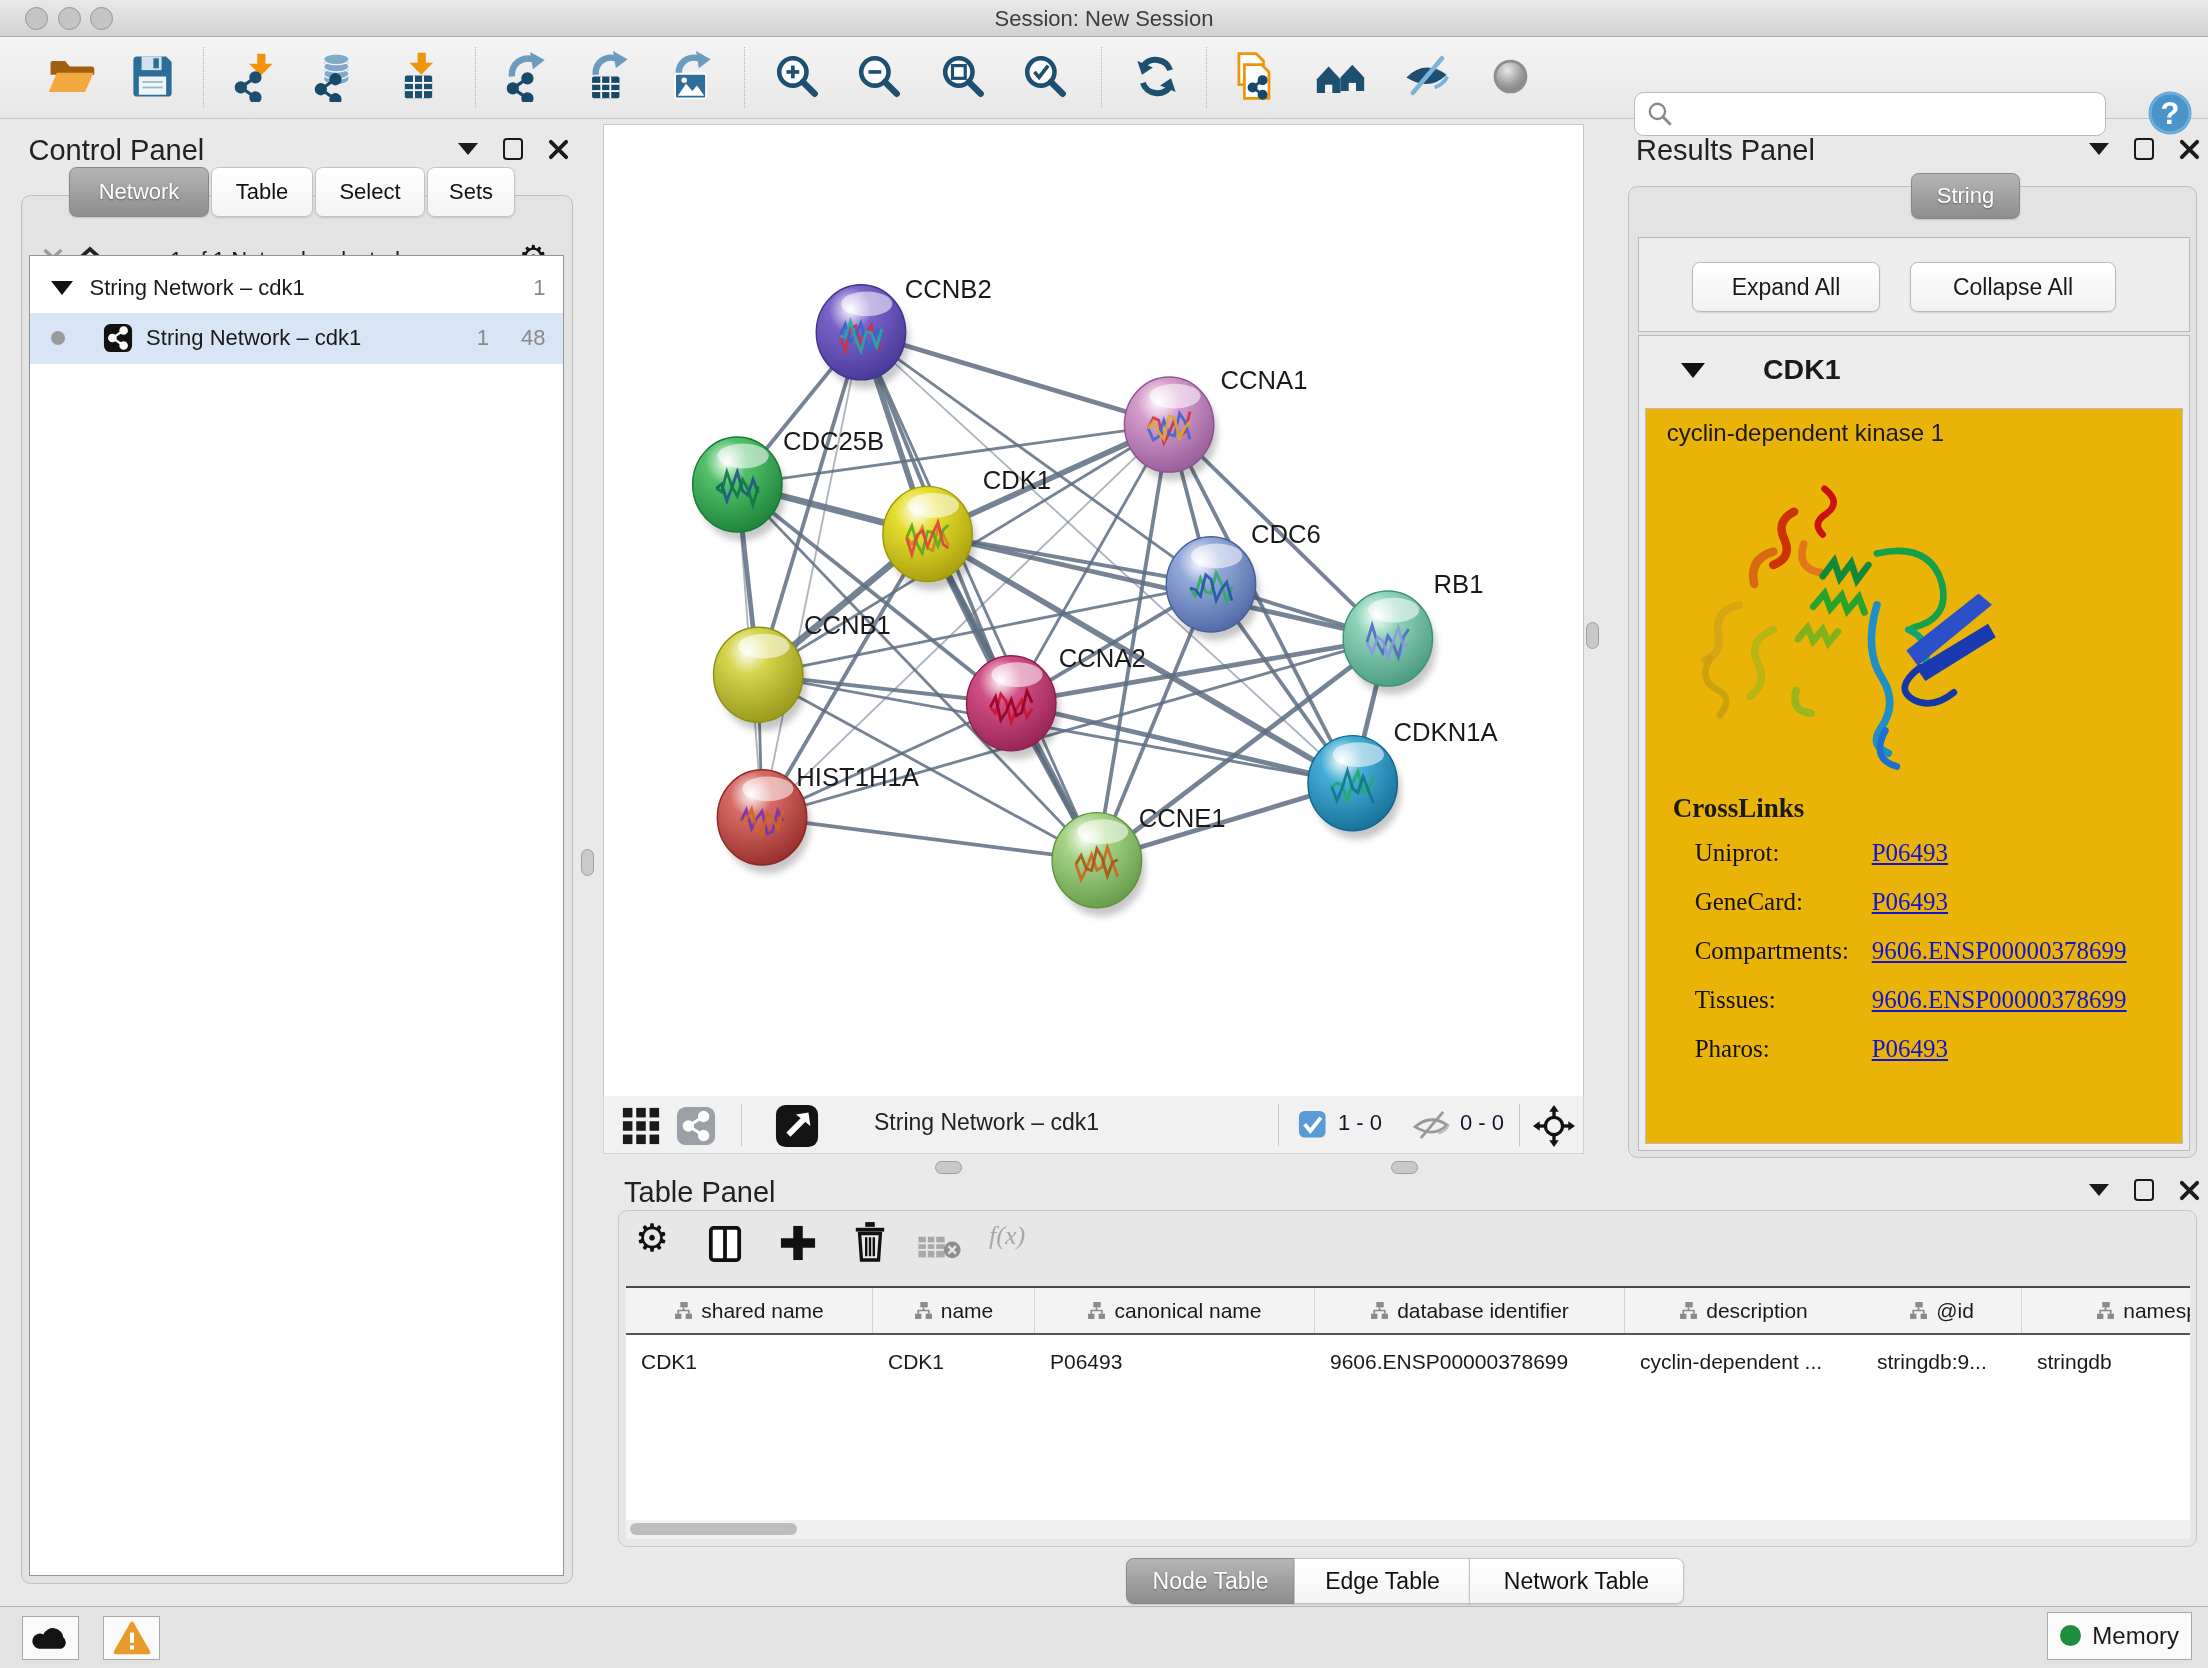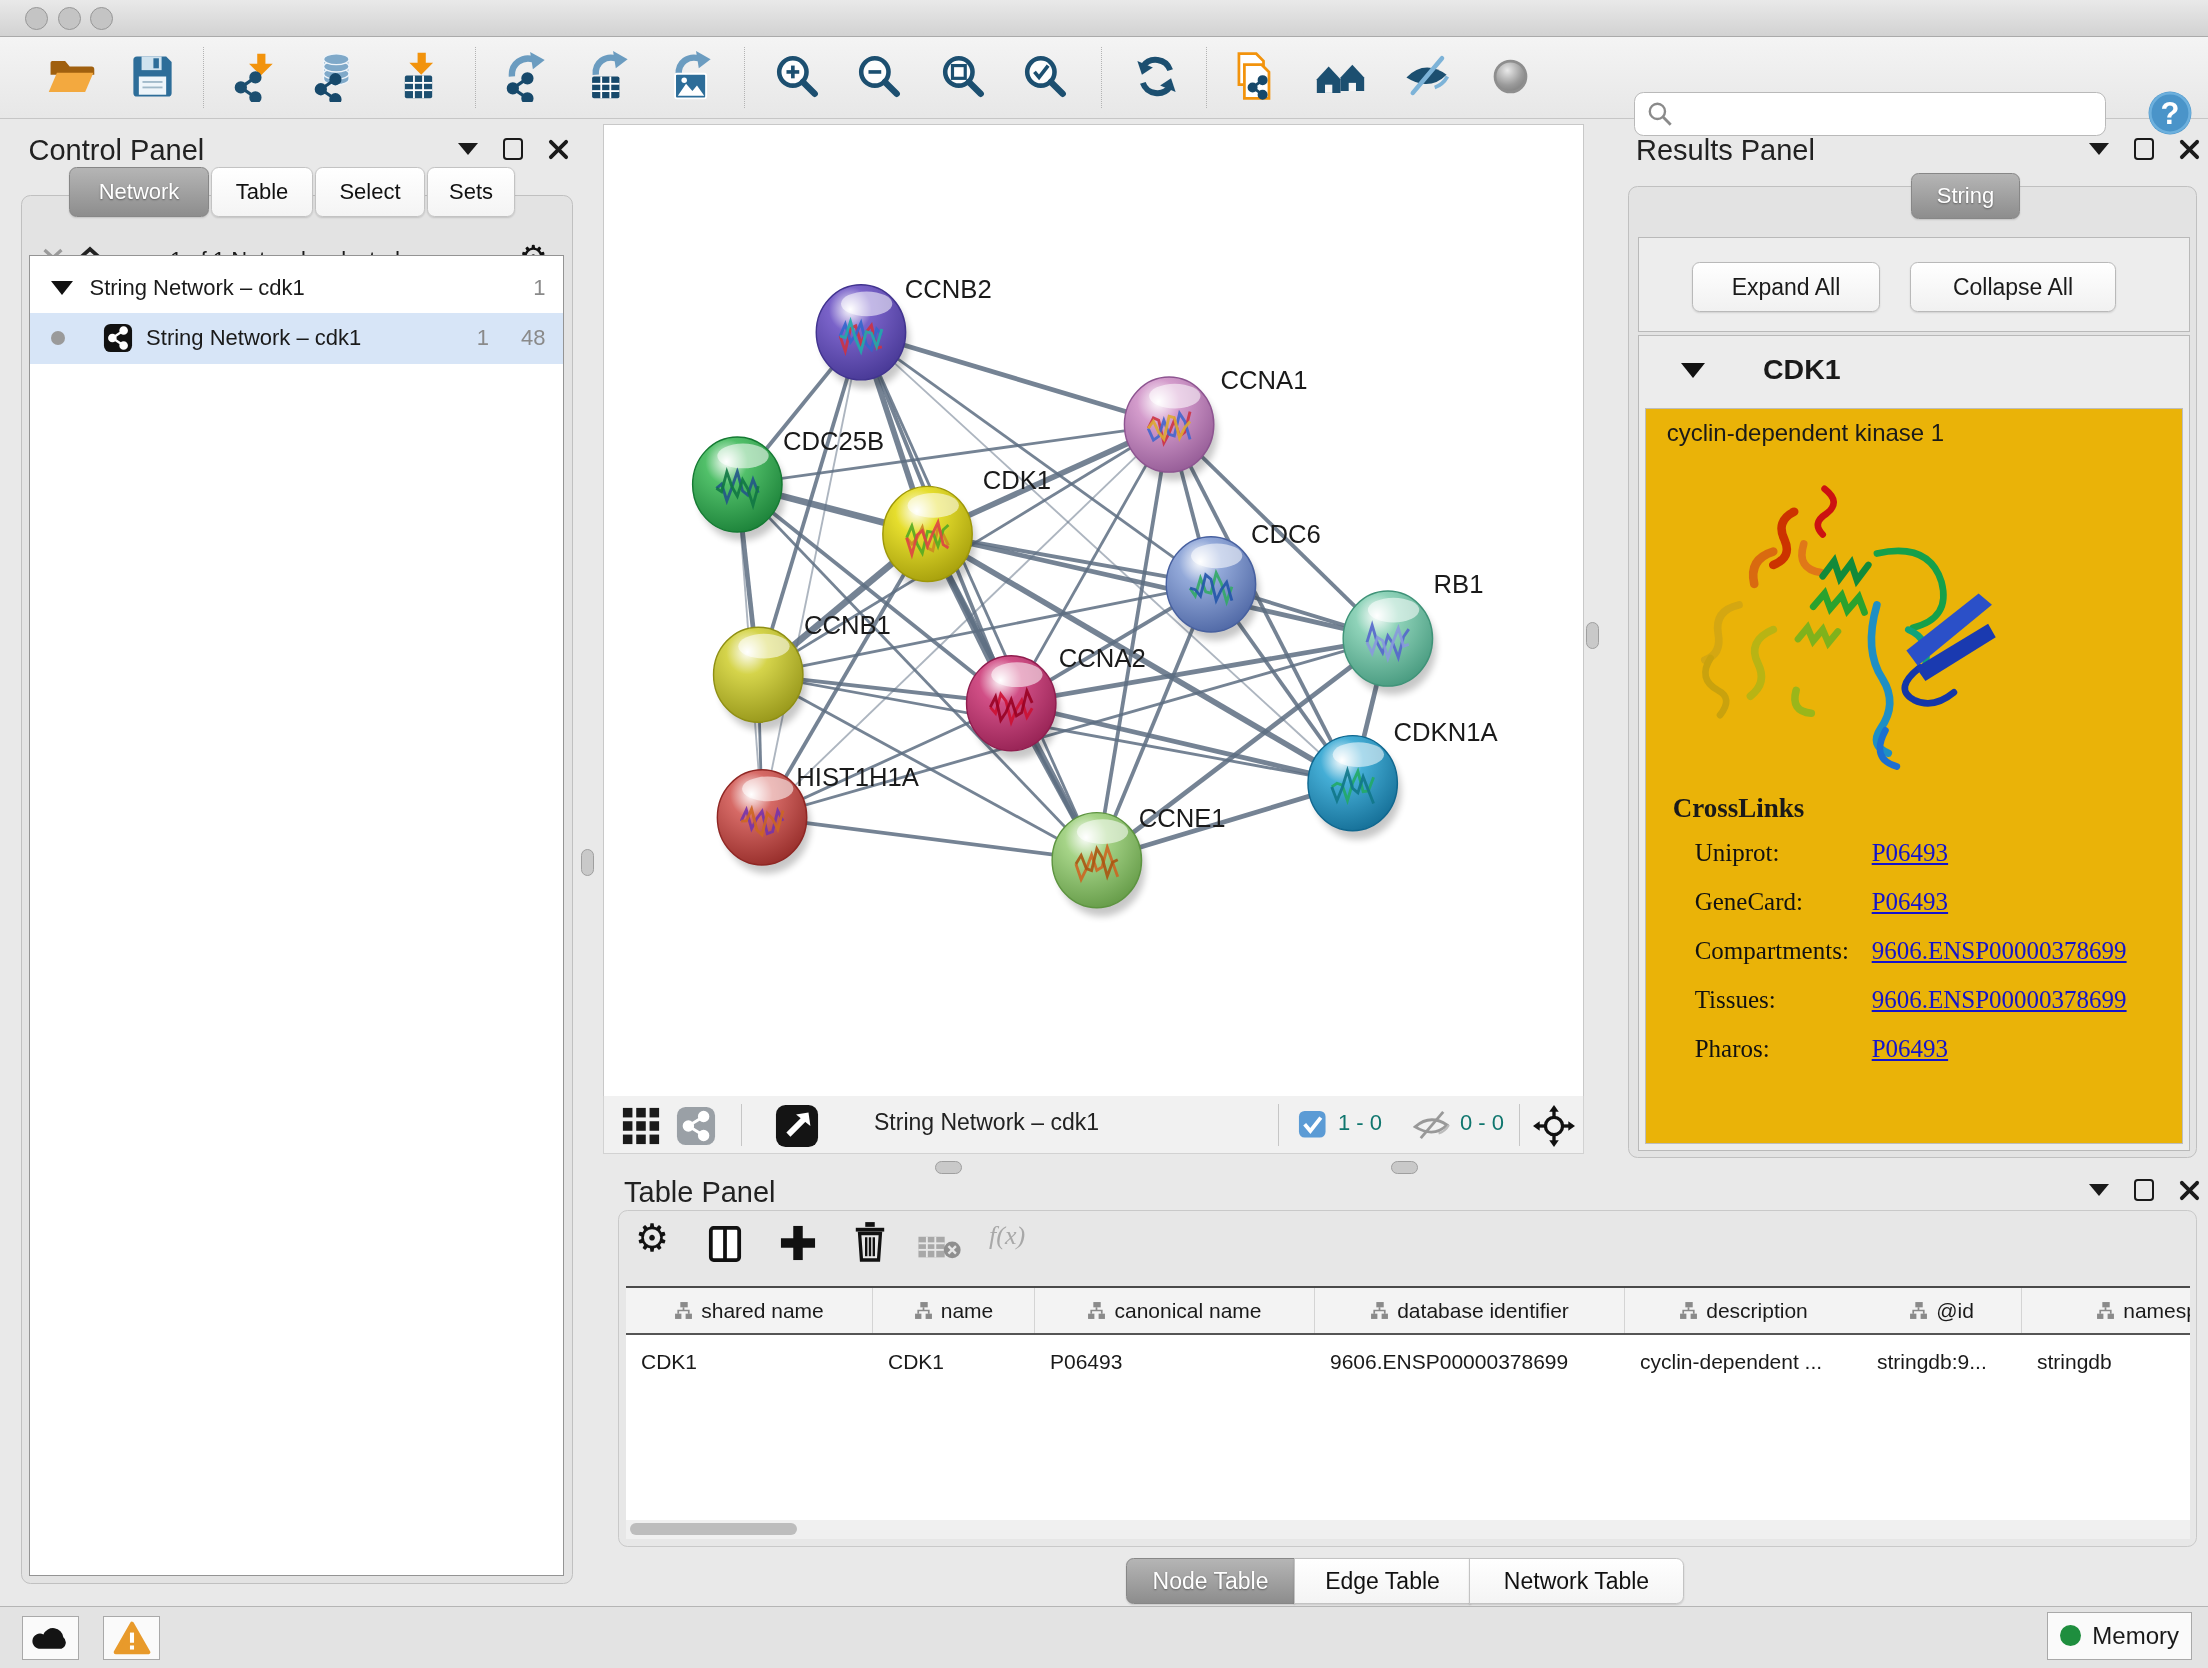--- a/index.html
+++ b/index.html
@@ -29,21 +29,21 @@
   .handle{background:#c9c9c9;border:1px solid #9f9f9f;border-radius:9.5px;}
   .gear{font-family:"DejaVu Sans",sans-serif;font-size:32px;color:#111;line-height:1;}
   
   .treerow{display:flex;align-items:center;font-size:22px;}
   .treerow .cnt{color:#8a8a8a;}
   .rowsel{background:#d7e5f7;}
   
   .canvas{left:603px;top:124px;width:979px;height:972px;background:#fff;border:1px solid #c8c8c8;}
   .netstatus{left:603px;top:1096px;width:979px;height:57px;background:#f1f1f1;border:1px solid #d2d2d2;border-top:none;}
   .nsep{top:7.6px;height:42px;width:0;border-left:1px solid #c6c6c6;position:absolute;}
-  .counts{font-size:22px;color:#0f766e;text-align:center;}
+  .counts{font-size:22px;color:#0f172a;text-align:center;}
   
   .serif{font-family:"Liberation Serif",serif;}
   .cl-row{display:flex;font-size:25px;margin-bottom:21px;}
   .cl-label{width:177px;color:#111;}
   .cl-link{color:#1414cc;text-decoration:underline;cursor:pointer;}
   .tableouter{left:618px;top:1210px;width:1577px;height:335px;background:#e7e7e7;border:1px solid #c9c9c9;border-radius:9.5px;}
   .ntable{left:626px;top:1286px;width:1564px;height:251px;background:#fff;border-top:2.9px solid #4a4a4a;overflow:hidden;}
   .th{position:absolute;top:0;height:45px;display:flex;align-items:center;justify-content:center;gap:8px;font-size:21px;background:#f3f3f3;border-right:1px solid #d4d4d4;box-sizing:border-box;}
   .thead-line{position:absolute;left:0;top:45px;width:100%;height:1.9px;background:#555;}
   .td{position:absolute;top:53px;height:42px;display:flex;align-items:center;padding-left:15px;font-size:21px;box-sizing:border-box;}
@@ -54,20 +54,21 @@
   .sbtn{background:#fafafa;border:1.9px solid #a9a9a9;display:flex;align-items:center;justify-content:center;}
   text{font-family:"Liberation Sans",sans-serif;}
 </style>
 </head>
 <body>
 
 <div class="abs titlebar">
   <div class="abs" style="left:25px;top:6.7px;">
     <span class="tlight"></span><span class="tlight"></span><span class="tlight"></span>
   </div>
+  <div class="abs wtitle">Session: New Session</div>
 </div>
 
 <div class="abs toolbar">
   <div class="abs tbtn" style="left:44px">
     <svg viewBox="0 0 56 56">
         <path d="M5 44 V13 a2 2 0 0 1 2-2 h14 l5 6 h24 a3 3 0 0 1 3 3 v6 H5 z" fill="#a0600f"></path>
         <path d="M3 45 l9-21 h40 l-9 21 z" fill="#f3a93f"></path>
       </svg>
   </div>
   <div class="abs tbtn" style="left:125px">

